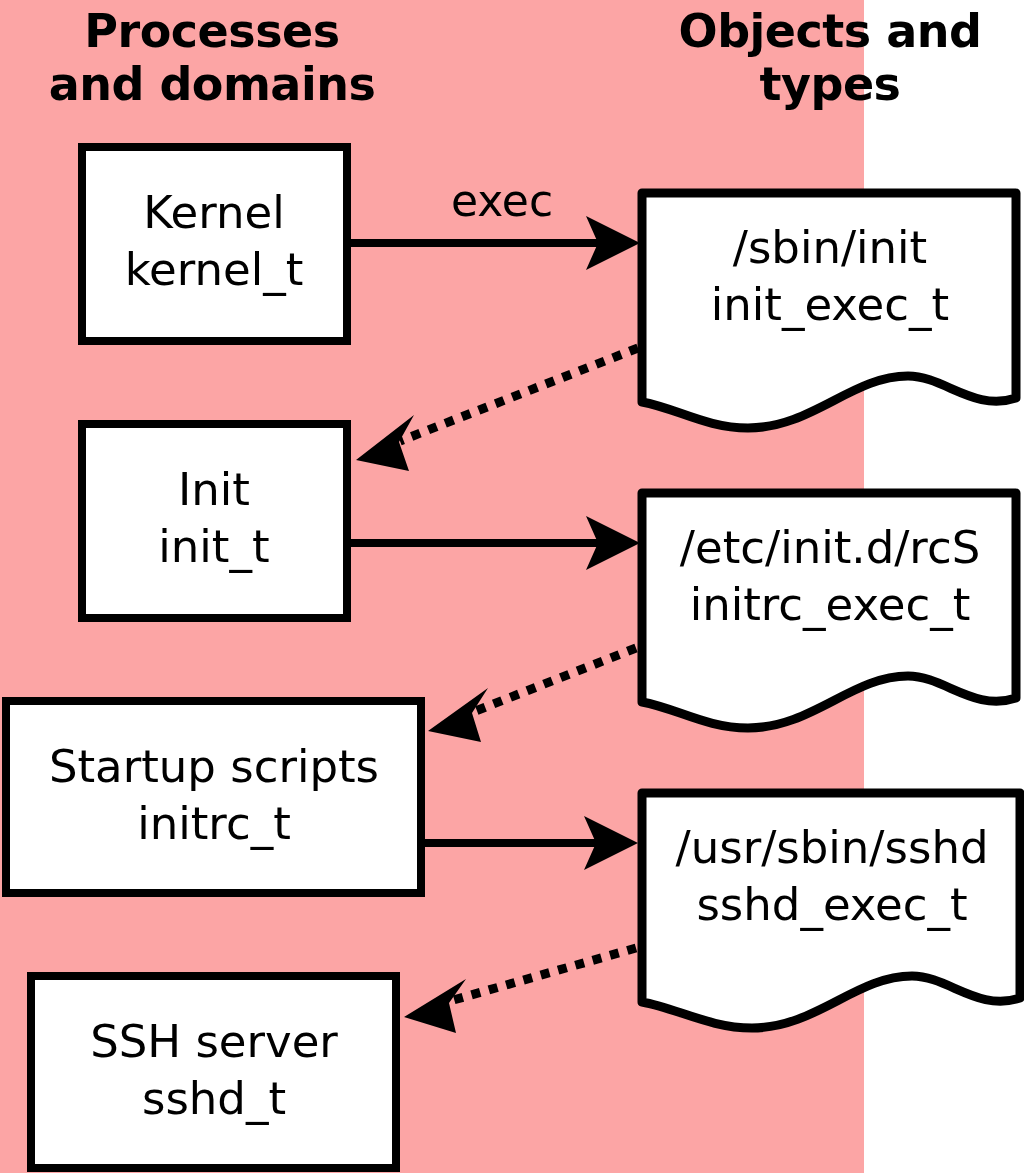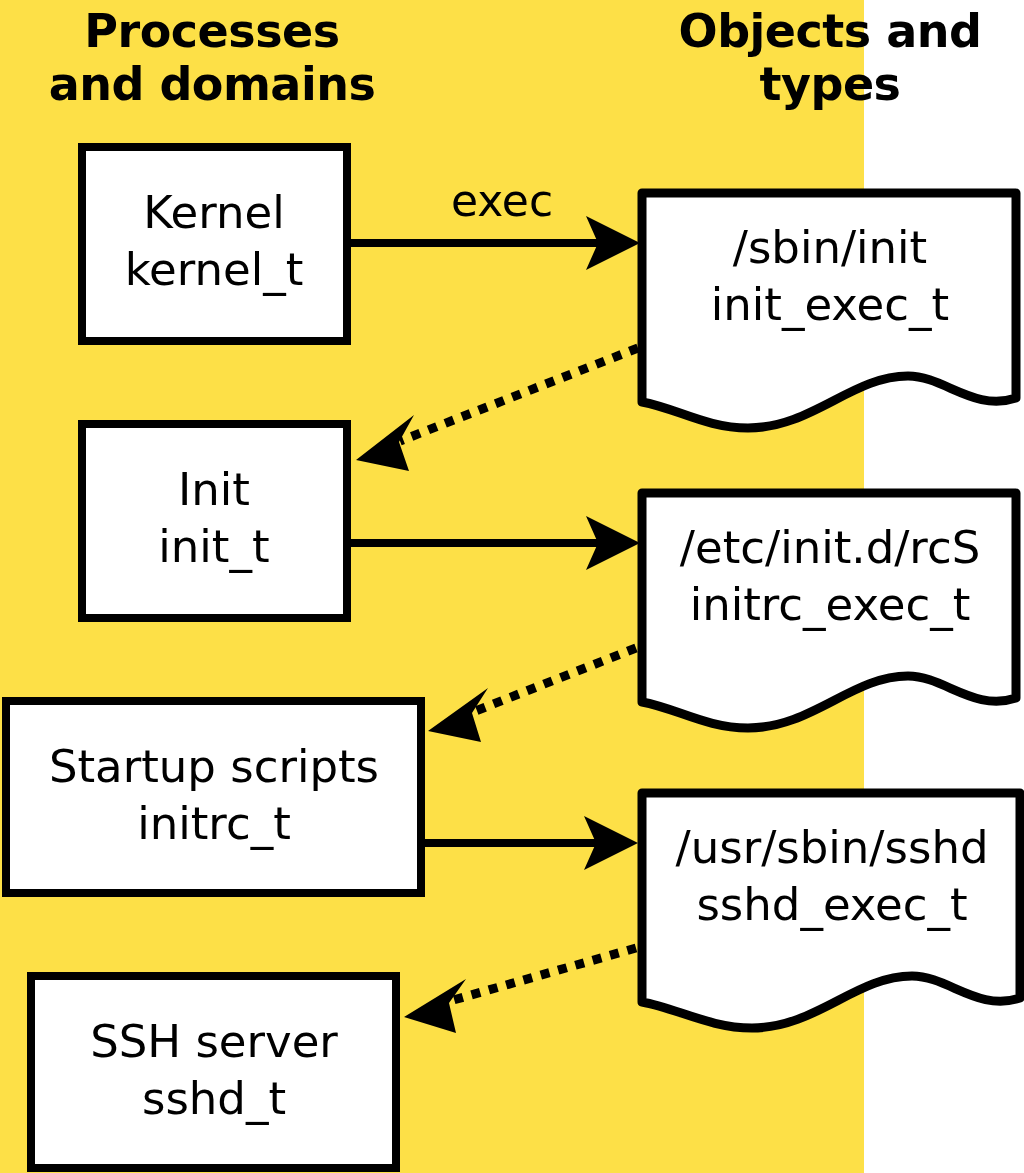--- a/index.html
+++ b/index.html
@@ -10,21 +10,21 @@
   body {
     width: 1024px;
     height: 1173px;
     overflow: hidden;
     font-family: "DejaVu Sans", sans-serif;
   }
   #diagram-root {
     position: relative;
     width: 864px;
     height: 1173px;
-    background: #fde047;
+    background: #fca5a5;
   }
   svg.diagram-canvas {
     position: absolute;
     top: 0;
     left: 0;
     width: 1024px;
     height: 1173px;
     display: block;
   }
   .col-header {

